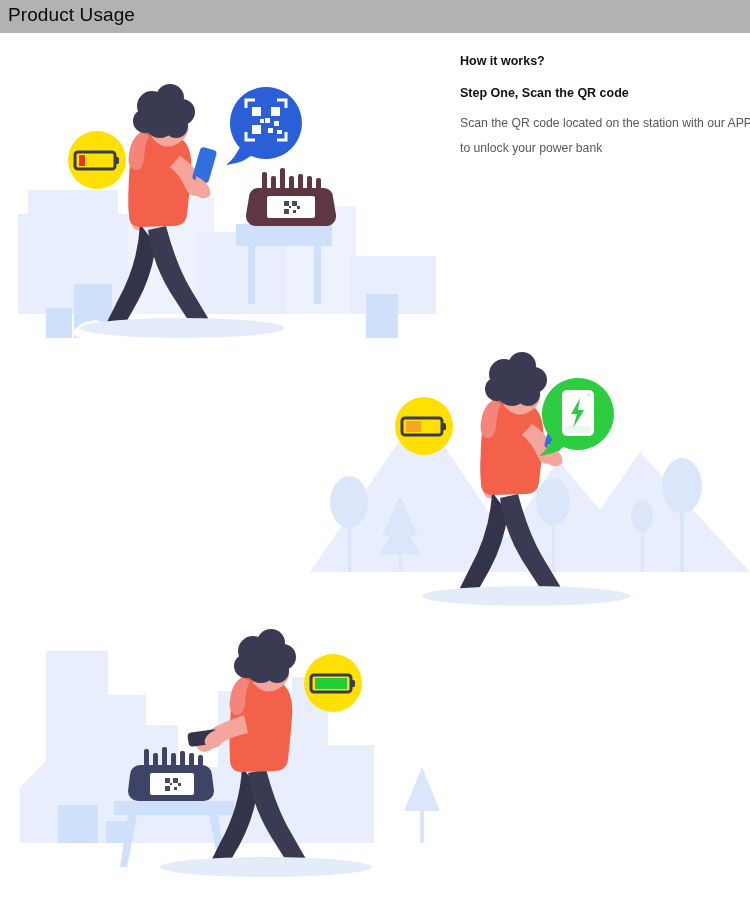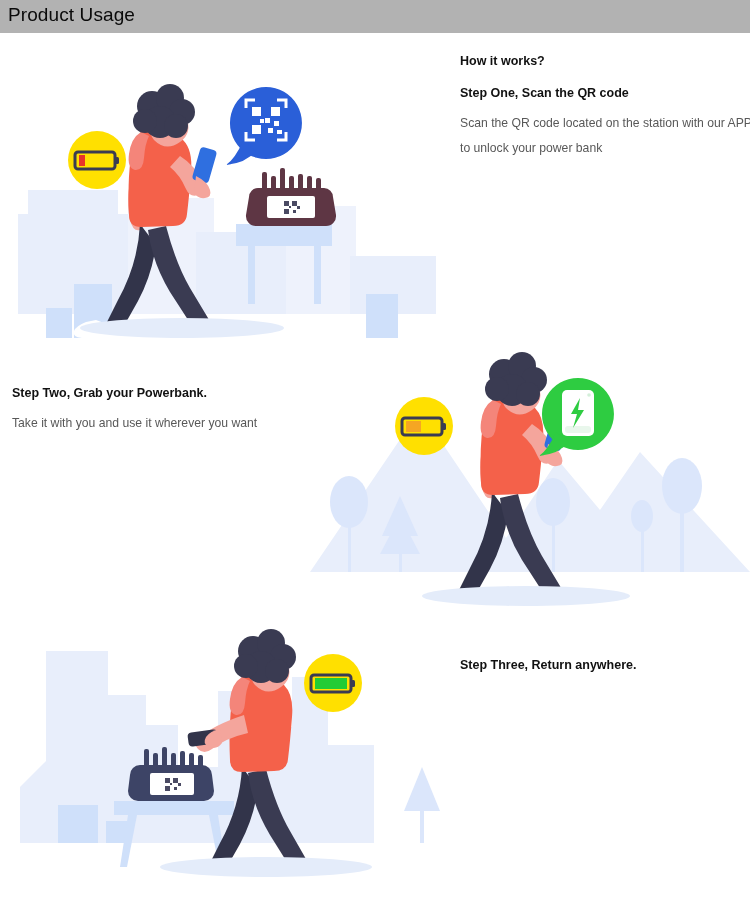--- a/index.html
+++ b/index.html
@@ -298,22 +298,17 @@
       </g>
     </svg>
   </div>
 
   <div class="txt-block blk-1">
     <p class="t-h1">How it works?</p>
     <p class="t-h2">Step One, Scan the QR code</p>
     <p class="t-body">Scan the QR code located on the station with our APP to unlock your power bank</p>
   </div>
 
-  <div class="txt-block blk-2">
-    <p class="t-h2">Step Two, Grab your Powerbank.</p>
-    <p class="t-body">Take it with you and use it wherever you want</p>
-  </div>
 
   <div class="txt-block blk-3">
-    <p class="t-h2">Step Three, Return anywhere.</p>
   </div>
 
 </div>
 
 </body></html>

